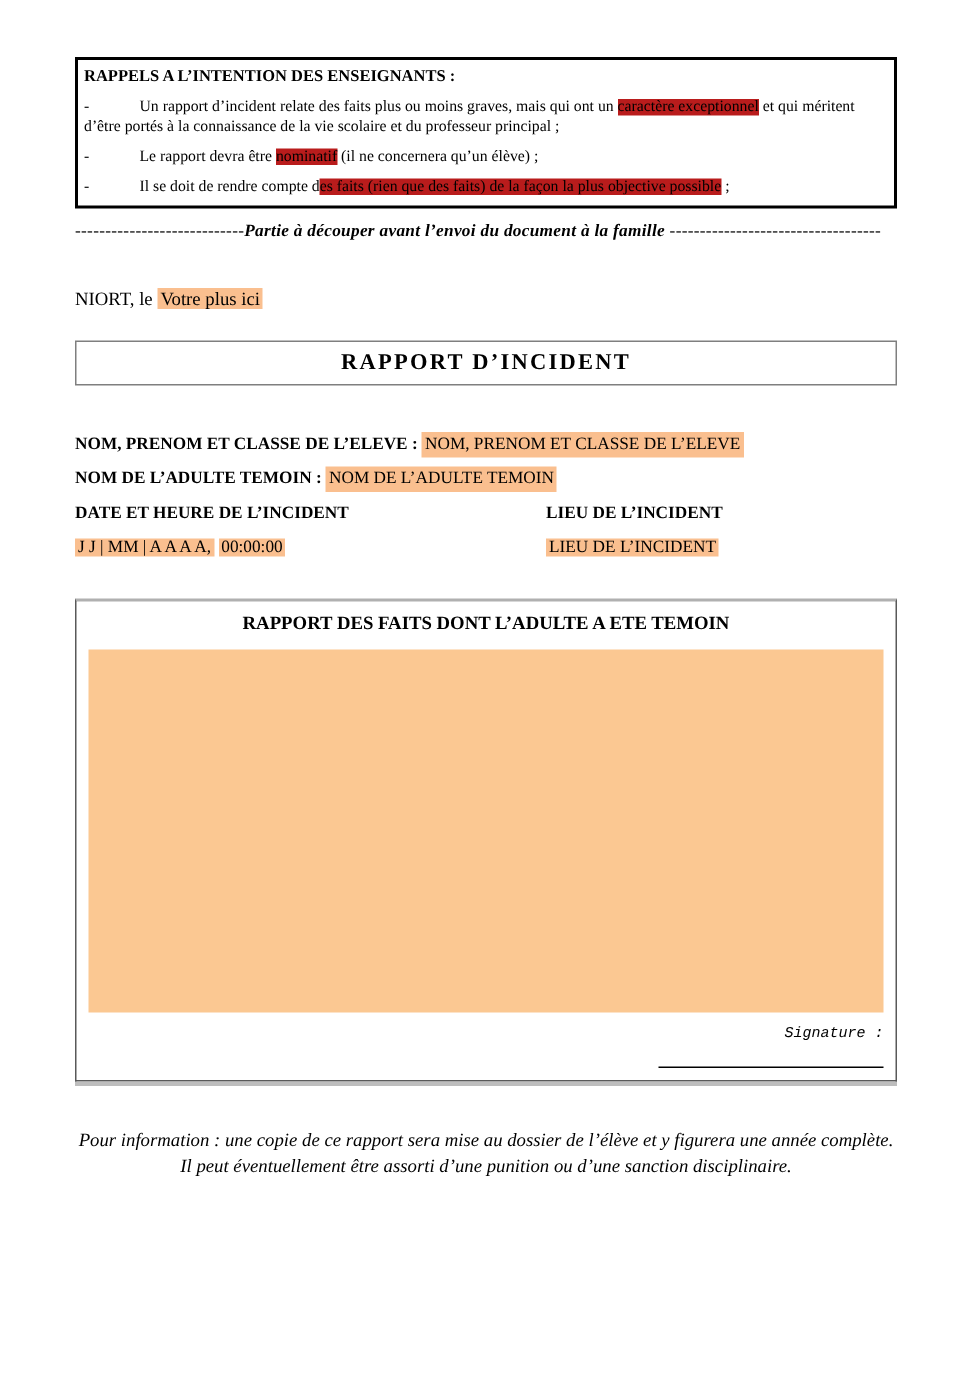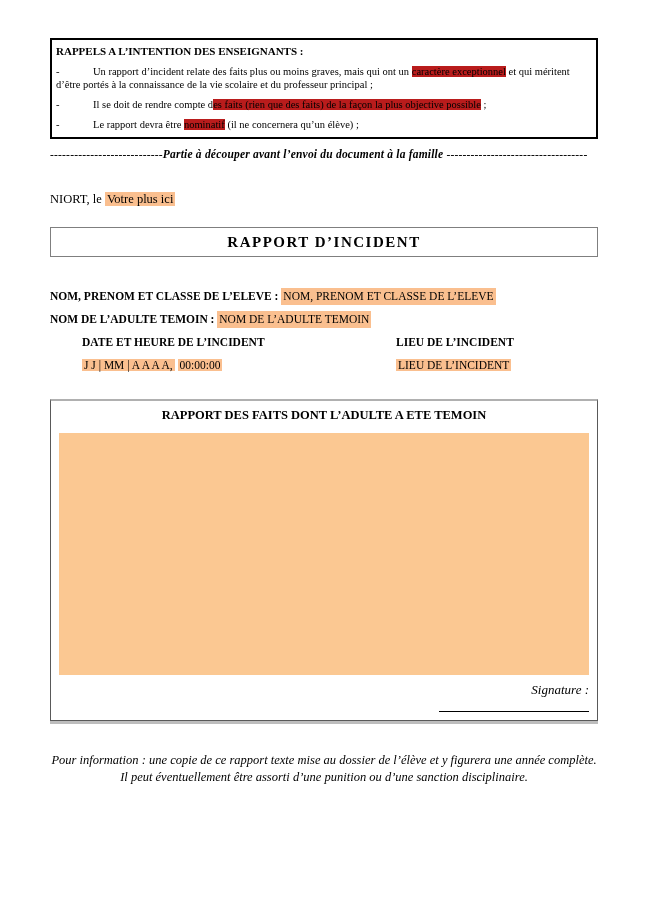--- a/index.html
+++ b/index.html
@@ -34,34 +34,34 @@
   
   .titlebox{
     box-sizing:border-box;margin-top:20px;height:30px;border:1px solid #7f7f7f;
     display:flex;align-items:center;justify-content:center;
     font-weight:bold;font-size:15px;letter-spacing:1.5px;
   }
 
   
   .fields{margin-top:31px;font-size:11.5px;}
   .frow{height:23px;line-height:17px;display:flex;align-items:flex-start;}
-  .frow .lcol{width:314px;flex:0 0 314px;margin-left:32px;}
+  .frow .lcol{width:314px;flex:0 0 314px;}
   .frow .rcol{flex:1;}
   .flabel{font-weight:bold;}
 
   
   .reportbox{
     box-sizing:border-box;margin-top:19px;height:322px;
     border:1px solid #595959;border-top:2px solid #b0b0b0;
     box-shadow:0 3px 0 #bdbdbd;
     padding:6px 8px;display:flex;flex-direction:column;
   }
   .reportbox-title{text-align:center;font-weight:bold;font-size:12.5px;line-height:16px;}
   .report-area{margin-top:10px;height:242px;background:#FBC892;}
-  .sig-row{margin-top:6px;text-align:right;font-size:13px;line-height:17px;}
+  .sig-row{margin-top:6px;text-align:right;font-size:10px;line-height:17px;font-family:Liberation Mono, monospace;}
   .sig-label{font-style:italic;}
   .sig-line{margin-top:5px;margin-left:auto;width:150px;border-bottom:1.5px solid #000;height:8px;}
 
   
   .footer{
     margin:31px auto 0 auto;max-width:552px;text-align:center;
     font-style:italic;font-size:12.5px;line-height:17px;
   }
 </style>
 </head>
@@ -70,25 +70,25 @@
 <div class="page">
 
   <div class="reminders">
     <p class="reminders-title">RAPPELS A L’INTENTION DES ENSEIGNANTS :</p>
 
     <p class="bullet">
       <span class="dash">-</span><span>Un rapport d’incident relate des faits plus ou moins graves, mais qui ont un </span><span class="u-shaded">caractère exceptionnel</span><span> et qui méritent d’être portés à la connaissance de la vie scolaire et du professeur principal ;</span>
     </p>
 
     <p class="bullet">
-      <span class="dash">-</span><span>Il se doit de rendre compte d</span><span class="u-shaded">es faits (rien que des faits) de la façon la plus objective possible</span><span> ;</span>
+      <span class="dash">-</span><span>Le rapport devra être </span><span class="u-shaded">nominatif</span><span> (il ne concernera qu’un élève) ;</span>
     </p>
 
     <p class="bullet">
-      <span class="dash">-</span><span>Le rapport devra être </span><span class="u-shaded">nominatif</span><span> (il ne concernera qu’un élève) ;</span>
+      <span class="dash">-</span><span>Il se doit de rendre compte d</span><span class="u-shaded">es faits (rien que des faits) de la façon la plus objective possible</span><span> ;</span>
     </p>
 
   </div>
 
   <div class="cutline">
     <span>----------------------------</span><span class="lbl">Partie à découper avant l’envoi du document à la famille</span><span> -----------------------------------</span>
   </div>
 
   <div class="cityline">
     <span>NIORT, le </span><span class="hl">Votre plus ici</span>
@@ -122,15 +122,15 @@
 
   <div class="reportbox">
     <div class="reportbox-title">RAPPORT DES FAITS DONT L’ADULTE A ETE TEMOIN</div>
     <div class="report-area"></div>
     <div class="sig-row">
       <span class="sig-label">Signature :</span>
     </div>
     <div class="sig-line"></div>
   </div>
 
-  <div class="footer">Pour information : une copie de ce rapport texte mise au dossier de l’élève et y figurera une année complète. Il peut éventuellement être assorti d’une punition ou d’une sanction disciplinaire.</div>
+  <div class="footer">Pour information : une copie de ce rapport sera mise au dossier de l’élève et y figurera une année complète. Il peut éventuellement être assorti d’une punition ou d’une sanction disciplinaire.</div>
 
 </div>
 
 </body></html>

